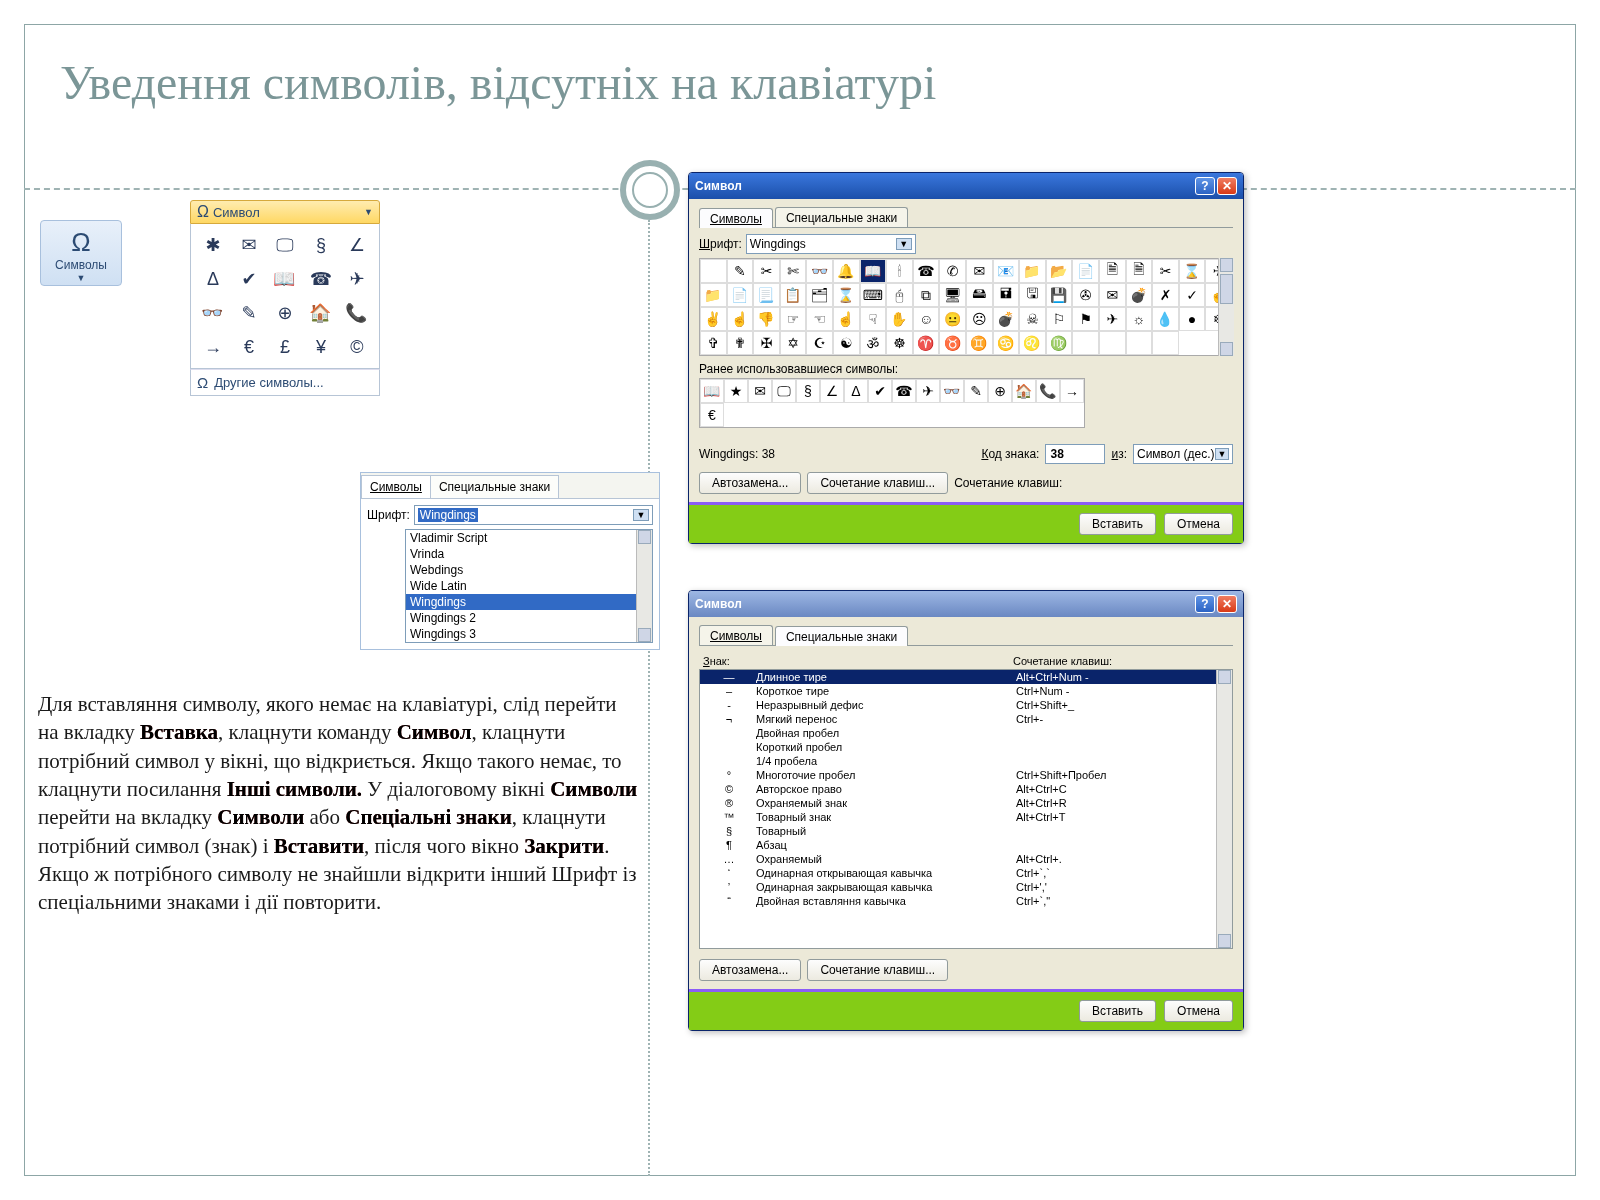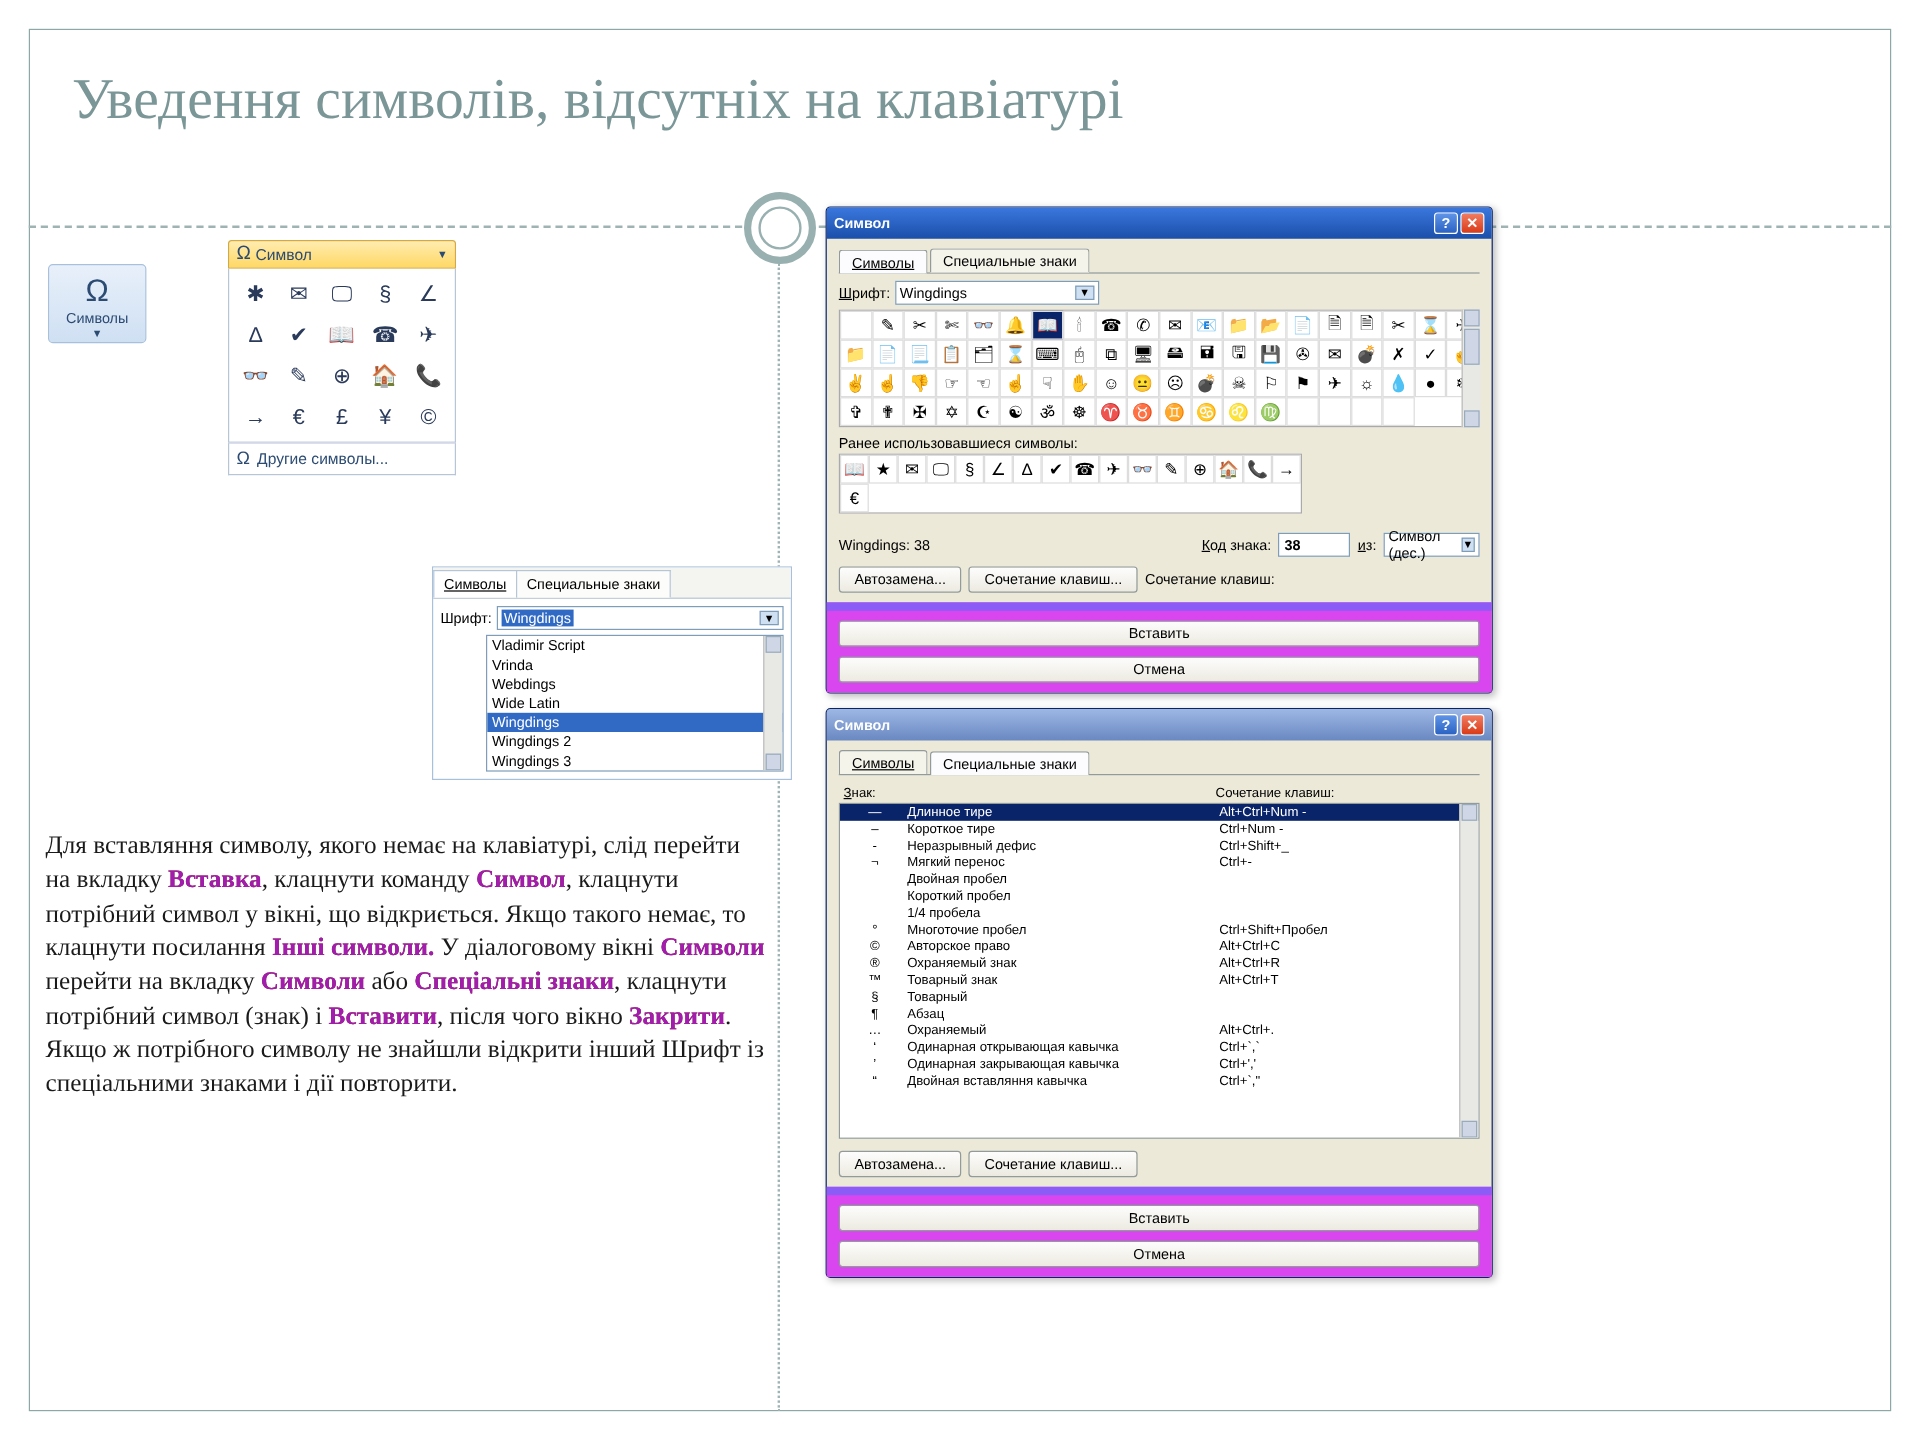--- a/index.html
+++ b/index.html
@@ -150,21 +150,21 @@
   .mini-scroll .arrow.dn { bottom:0; height:14px; }
 
   
   .para {
     position:absolute;
     left:38px; right:960px; top:690px;
     font-size:21px;
     line-height:1.35;
     color:#1a1a1a;
   }
-  .para .kw { font-weight:bold; color:#a21caf; text-shadow:0 0 0 #7a1d1d; }
+  .para .kw { font-weight:bold; color:#000000; text-shadow:0 0 0 #7a1d1d; }
 
   
   .win-dialog {
     position:absolute;
     background:#ece9d8;
     border:1px solid #0a246a;
     border-radius:4px;
     font-family: Tahoma, sans-serif;
     font-size:12px;
     box-shadow:2px 2px 6px rgba(0,0,0,.25);
@@ -249,24 +249,24 @@
   .btn {
     background: linear-gradient(#fdfdfd,#eceae0);
     border:1px solid #919b9c;
     border-radius:3px;
     padding:3px 12px;
     font-family: Tahoma,sans-serif;
     font-size:12px;
   }
   .btn-row { display:flex; gap:6px; margin-top:8px; align-items:center; }
   .bottom-bar {
-    background:#d946ef;
-    border-top:7px solid #8b5cf6;
+    background:#84cc16;
+    border-top:3px solid #8b5cf6;
     padding:8px 10px;
-    display:flex; justify-content:flex-end; gap:8px;flex-direction:column;
+    display:flex; justify-content:flex-end; gap:8px;
   }
 
   
   .spec-list-wrap {
     border:1px solid #919b9c;
     background:#fff;
     position:relative;
     height:280px;
     overflow:hidden;
   }
@@ -493,21 +493,21 @@
         <div class="c">→</div>
         <div class="c">€</div>
       </div>
 
     <div class="code-row">
       <span>Wingdings: 38</span>
       <span style="flex:1"></span>
       <span><span style="text-decoration:underline">К</span>од знака:</span>
       <input class="txt" value="38" style="">
       <span><span style="text-decoration:underline">и</span>з:</span>
-      <div class="combo-box" style="width:80px;display:flex;align-items:center;padding:0 3px;">
+      <div class="combo-box" style="width:100px;display:flex;align-items:center;padding:0 3px;">
         <span>Символ (дес.)</span>
         <span style="margin-left:auto;background:#cfe0f3;border:1px solid #7e9db9;width:14px;text-align:center;font-size:9px;">▼</span>
       </div>
     </div>
     <div class="btn-row">
       <button class="btn">Автозамена...</button>
       <button class="btn">Сочетание клавиш...</button>
       <span>Сочетание клавиш:</span>
     </div>
   </div>

